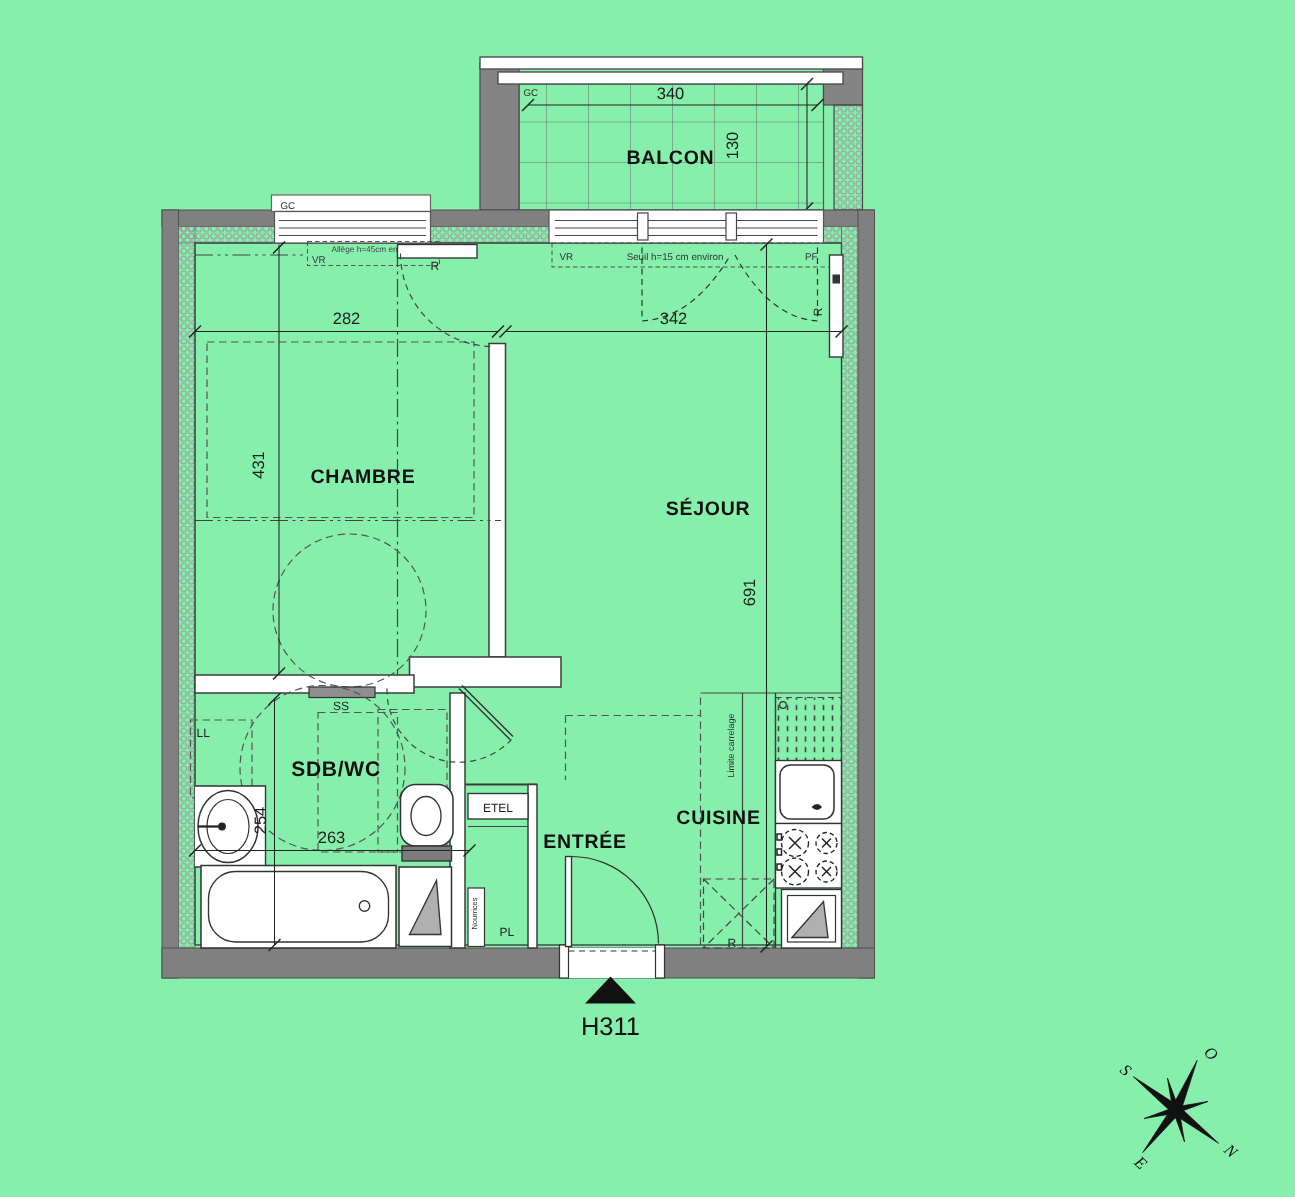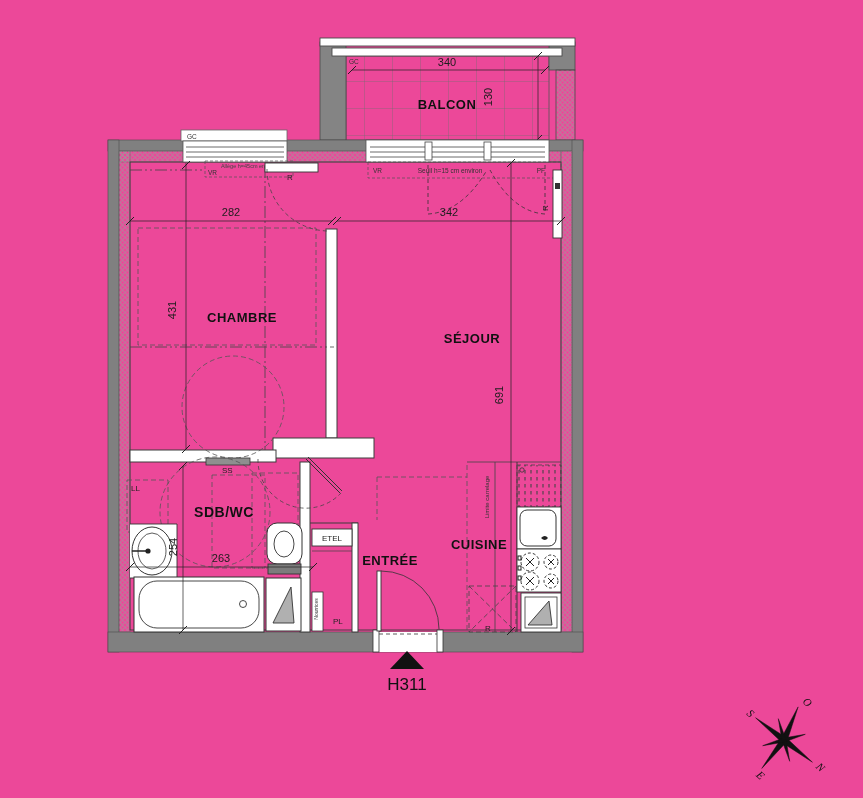--- a/index.html
+++ b/index.html
@@ -1,16 +1,16 @@
 <!DOCTYPE html>
 <html><head>
 <meta charset="utf-8">
 <style>
   html,body{margin:0;padding:0;background:#fff;}
-  .canvas{position:relative;width:863px;height:798px;background:#ec4899;overflow:hidden;text-align:center;}
+  .canvas{position:relative;width:863px;height:798px;background:#86efac;overflow:hidden;text-align:center;}
   svg{position:absolute;left:0;top:0;}
   text{font-family:"Liberation Sans",sans-serif;}
   .room{font-weight:700;font-size:13px;fill:#111;letter-spacing:.5px;}
   .room-lg{font-weight:700;font-size:14px;fill:#111;letter-spacing:.5px;}
   .dim{font-size:11px;fill:#1d1d1d;}
   .tiny{font-size:6.5px;fill:#333;}
   .micro{font-size:5.5px;fill:#444;}
   .small{font-size:8px;fill:#222;}
   .unit{font-size:17px;fill:#111;}
   .cletter{font-family:"Liberation Serif",serif;font-style:italic;font-size:11px;fill:#111;}

